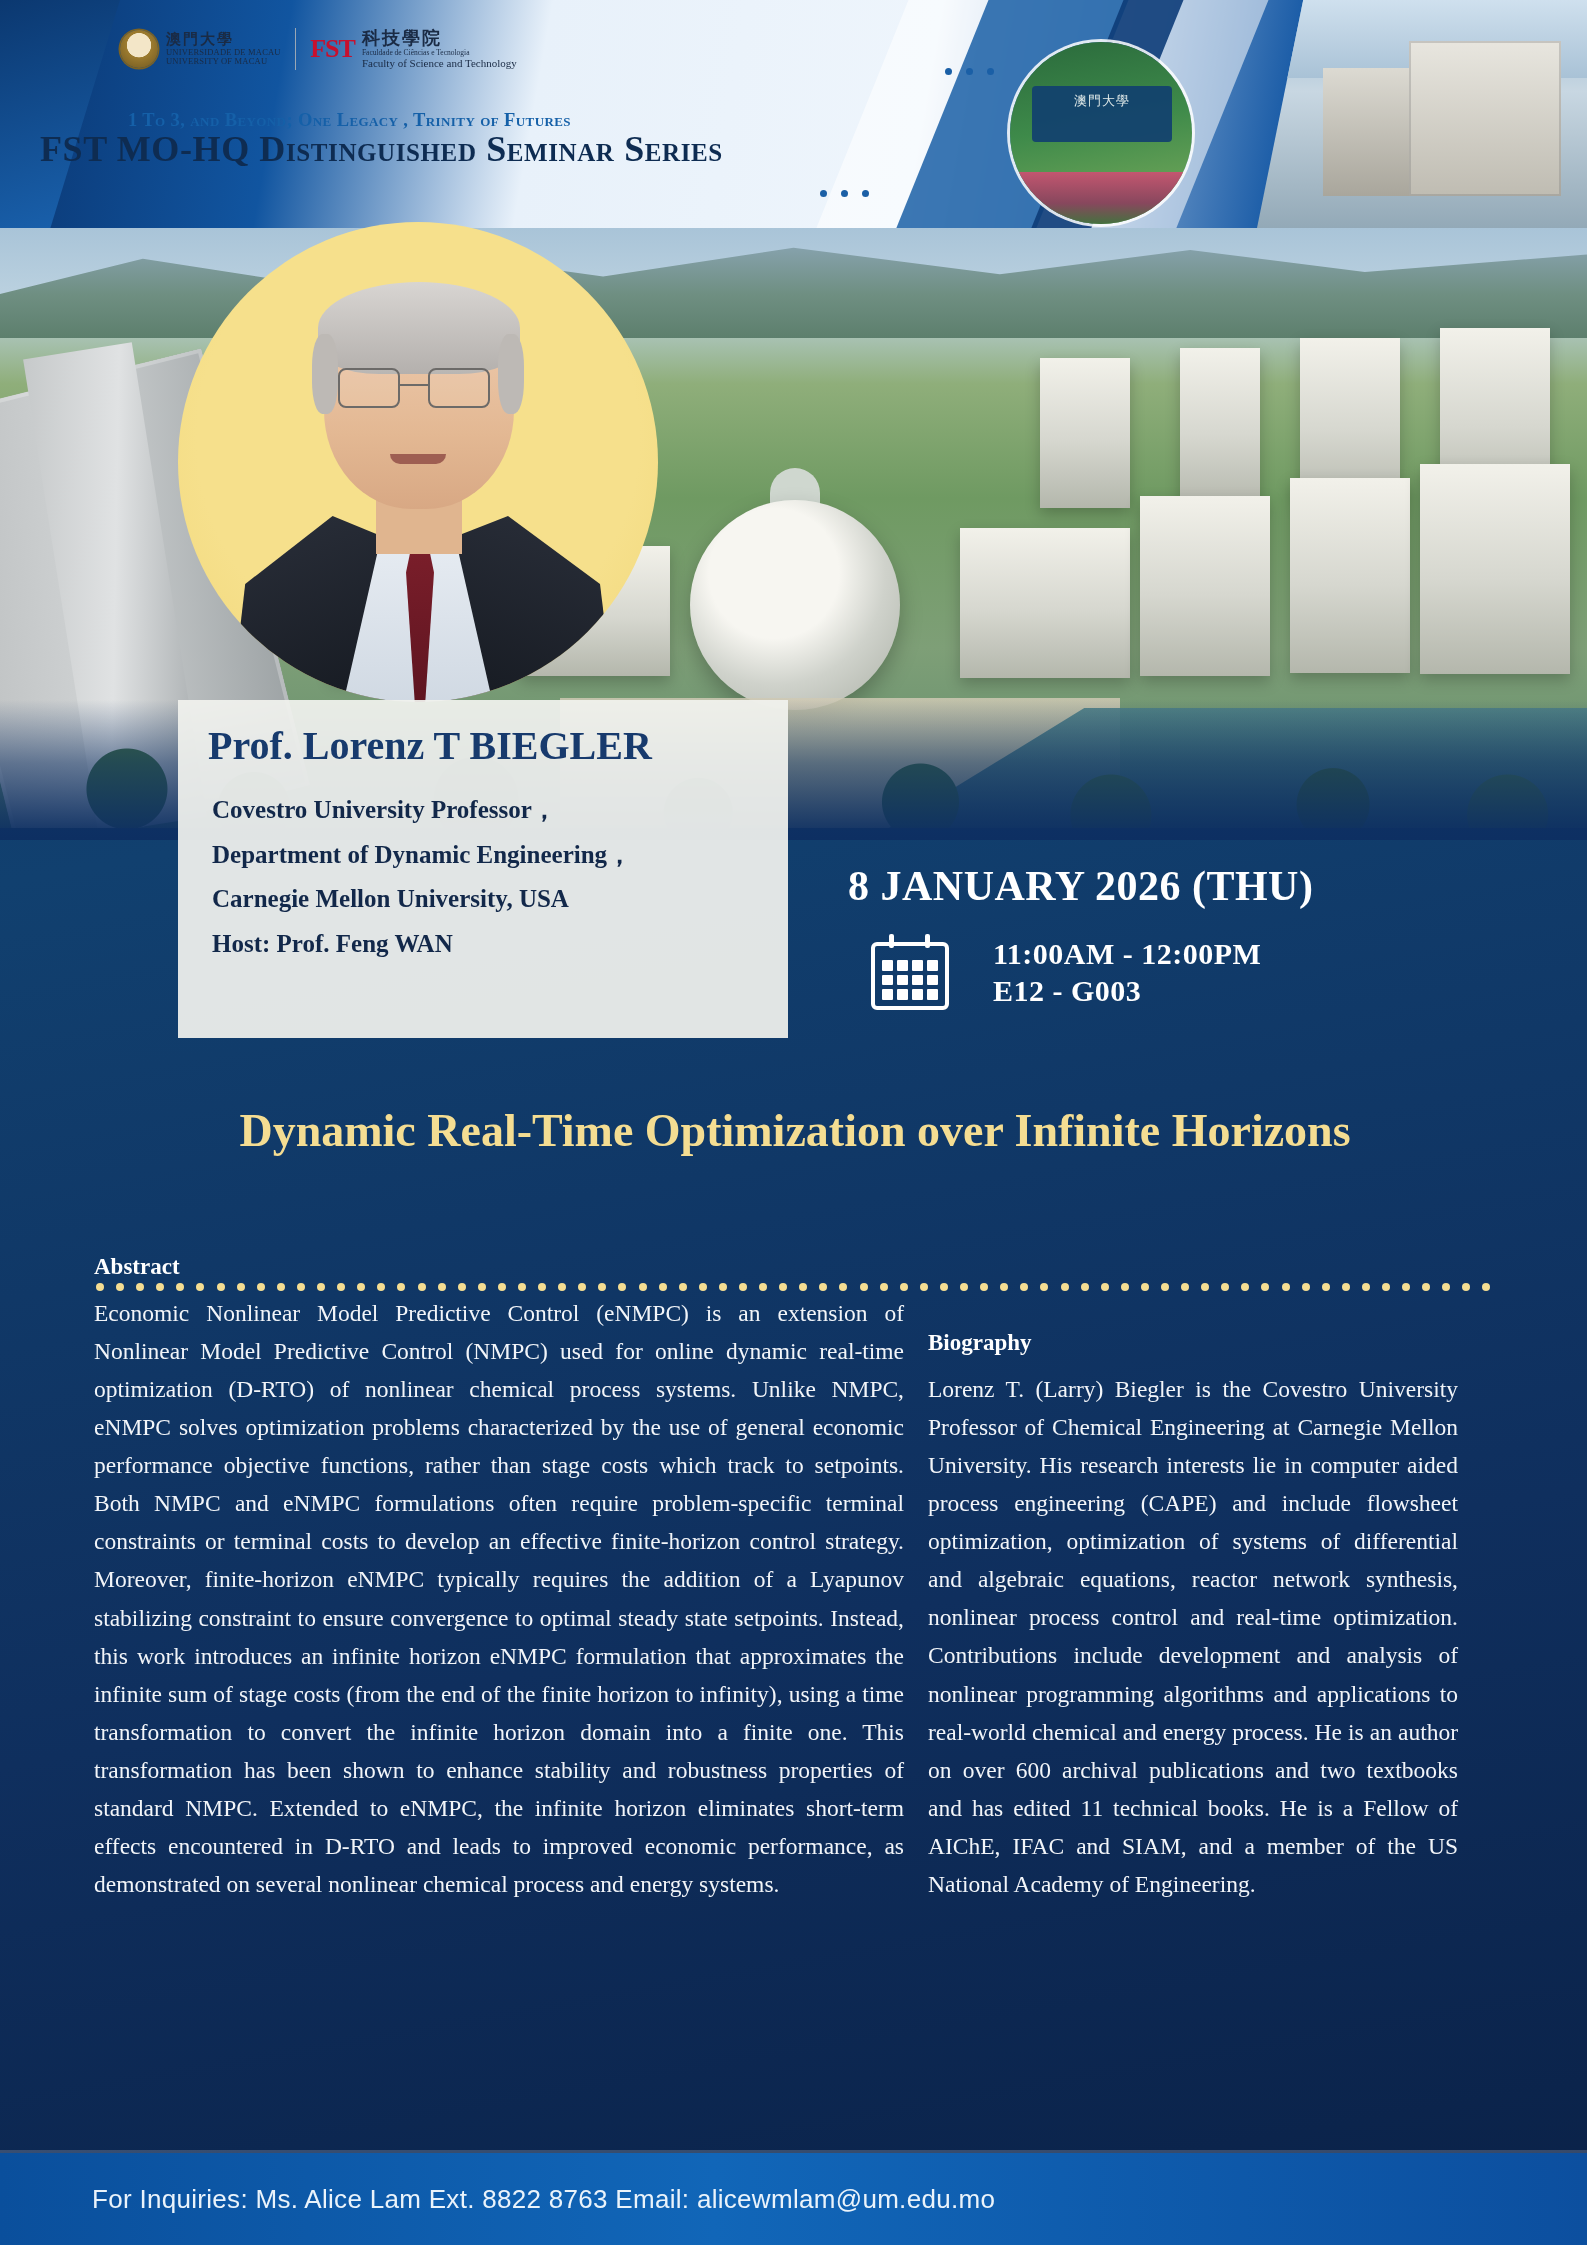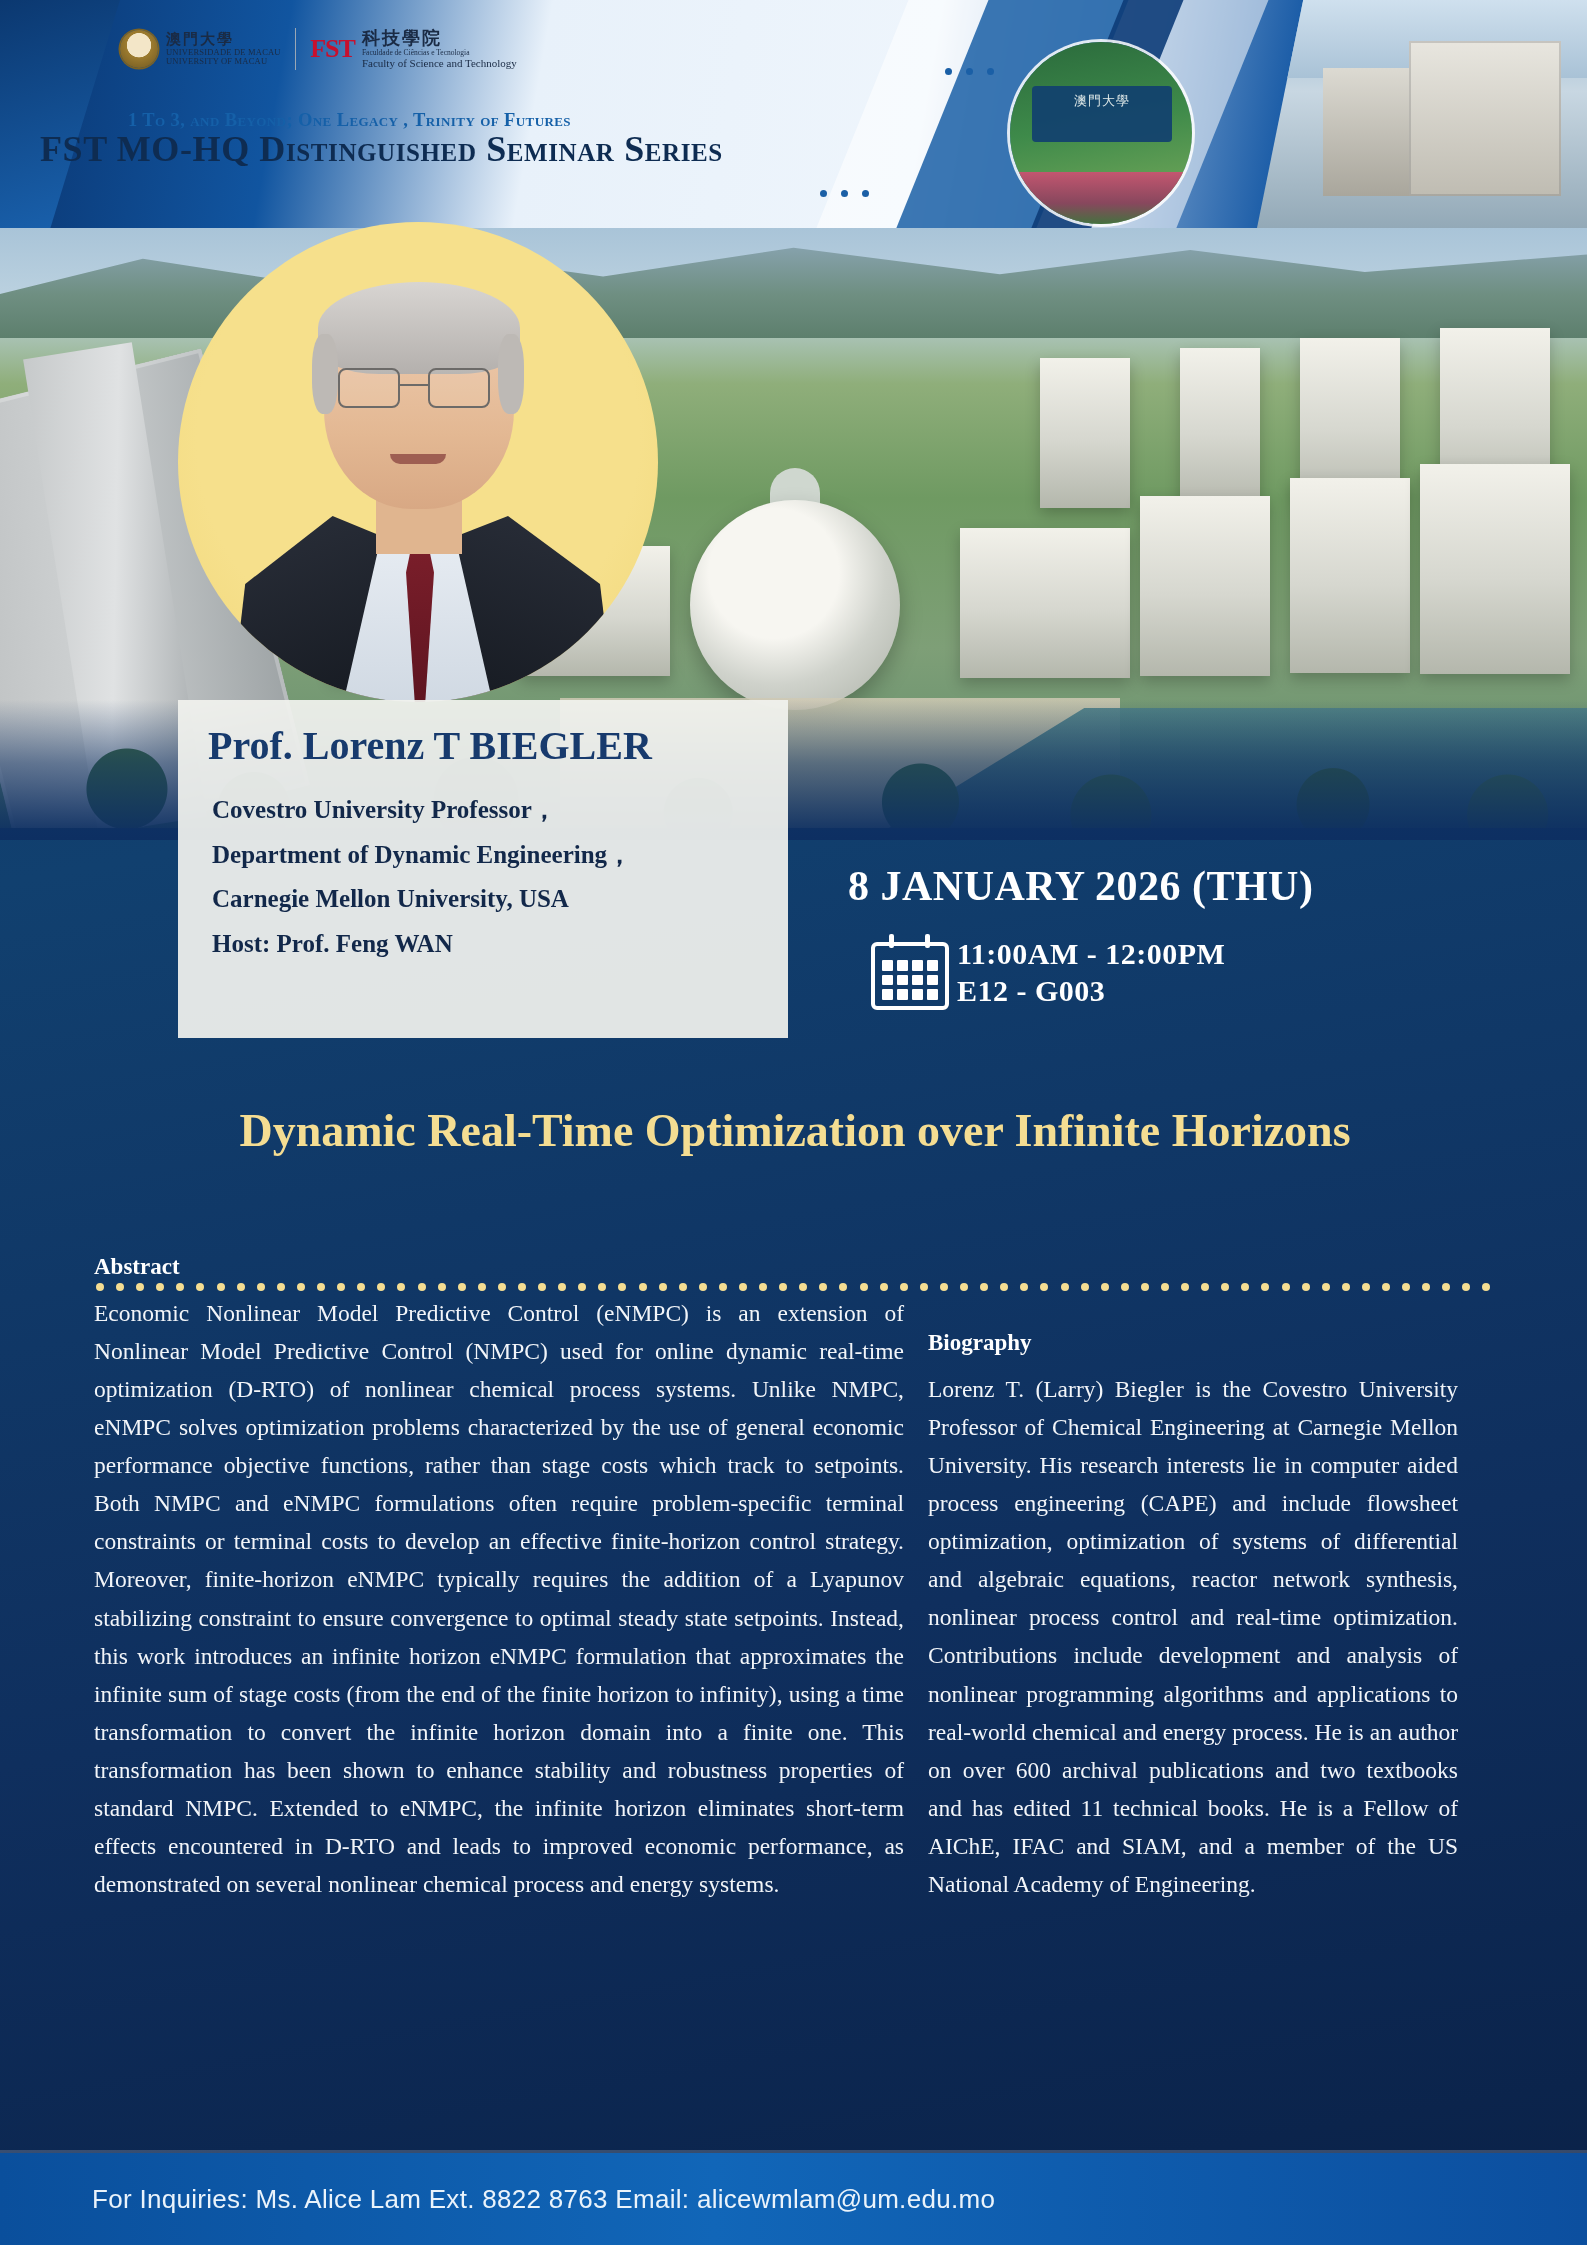--- a/index.html
+++ b/index.html
@@ -257,21 +257,21 @@
     font-size: 25px; line-height: 1.78; color: #12284a; font-weight: 700;
     font-family: "Liberation Serif", serif;
   }
 
   
   .date-block { position: absolute; left: 848px; top: 862px; width: 680px; }
   .date-big {
     font-size: 42px; font-weight: 700; color: #ffffff; letter-spacing: .5px;
     font-family: "Liberation Serif", serif;
   }
-  .dt-row { display: flex; align-items: center; gap: 8px; margin-top: 24px; padding-left: 23px; }
+  .dt-row { display: flex; align-items: center; gap: 44px; margin-top: 24px; padding-left: 23px; }
   .cal-icon {
     width: 78px; height: 76px; position: relative; flex: 0 0 auto;
   }
   .cal-icon .frame {
     position: absolute; left: 0; top: 8px; width: 78px; height: 68px;
     border: 4px solid #fff; border-radius: 6px;
   }
   .cal-icon .hang-l, .cal-icon .hang-r {
     position: absolute; top: 0; width: 5px; height: 14px; background: #fff; border-radius: 2px;
   }

